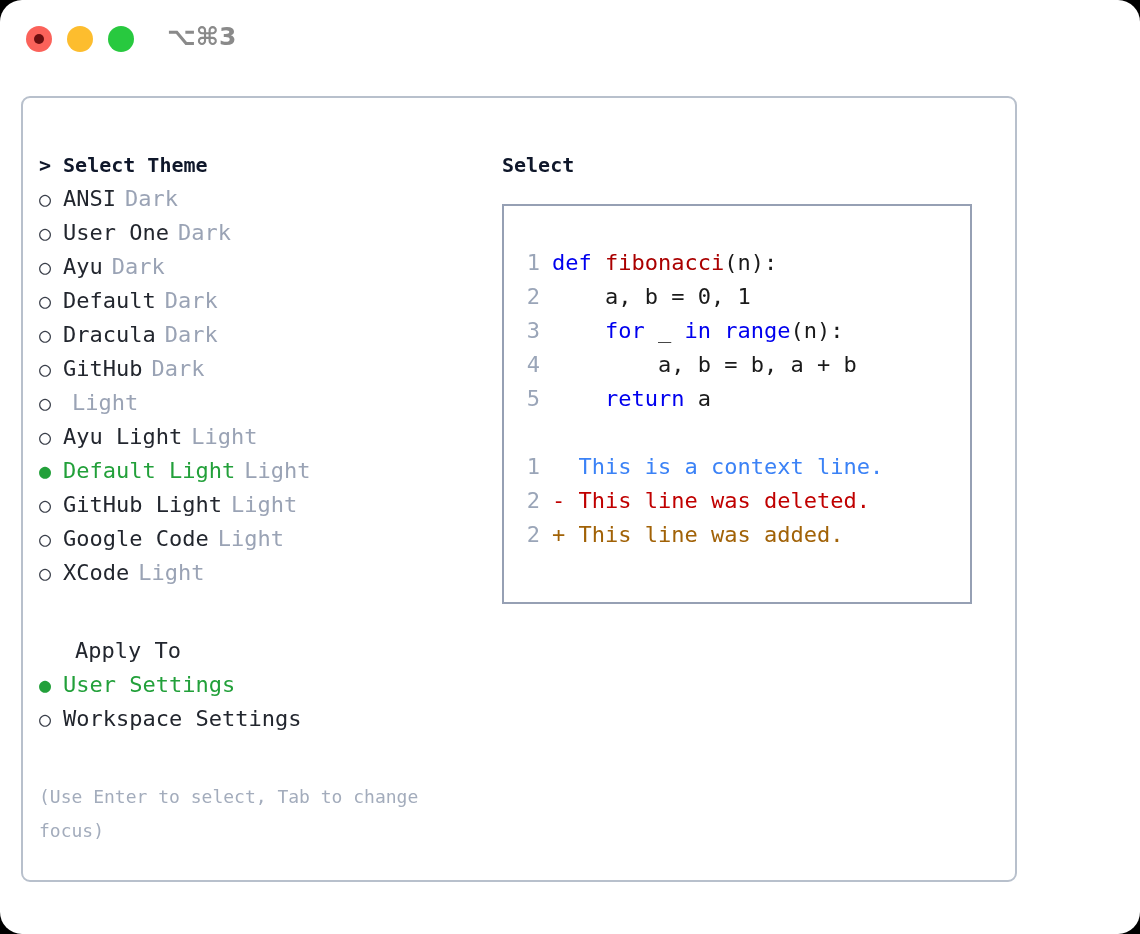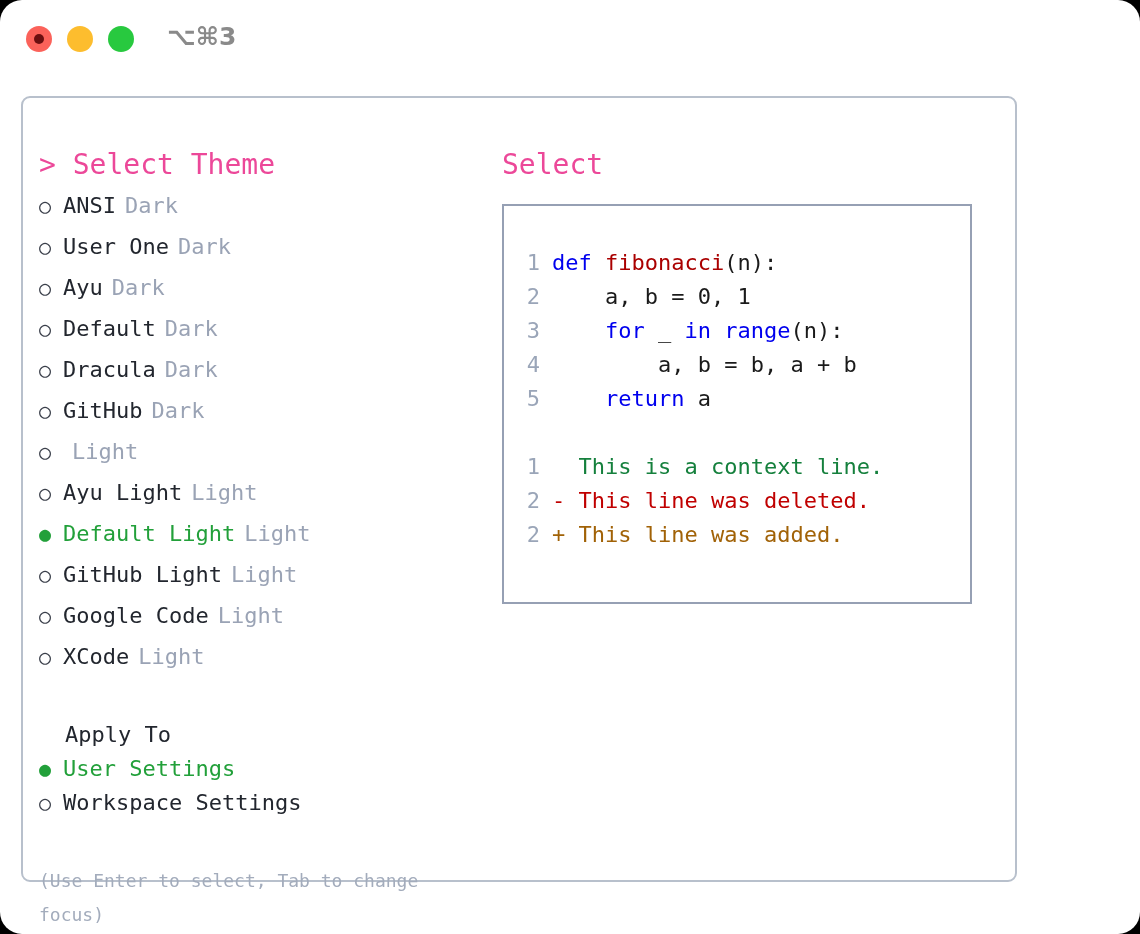--- a/index.html
+++ b/index.html
@@ -86,23 +86,23 @@
   }
 
   
   .left-col {
     position: absolute;
     left: 16px;
     top: 50px;
     width: 450px;
   }
   .panel-title {
-    font-size: 28px;
-    font-weight: normal;
-    color: #ec4899;
+    font-size: 20px;
+    font-weight: bold;
+    color: #0f172a;
     line-height: 34px;
     white-space: pre;
   }
   .theme-list { margin-top: 0px; }
 
   .row {
     display: flex;
     align-items: baseline;
     line-height: 34px;
     font-size: 22px;
@@ -110,27 +110,27 @@
   }
   .bullet {
     width: 24px;
     flex: 0 0 24px;
     font-size: 20px;
     color: #3a3f4a;
   }
   .row.selected .bullet { color: #22a03a; }
   .label { color: #22262e; }
   .row.selected .label { color: #22a03a; }
-  .variant { color: #9aa3b5; margin-left: 9px; margin-top: 7px; }
+  .variant { color: #9aa3b5; margin-left: 9px; }
 
   .apply-heading {
     font-size: 22px;
     color: #22262e;
     line-height: 34px;
-    margin-left: 26px;
+    margin-left: 36px;
     margin-top: 44px;
     white-space: pre;
   }
 
   .hint {
     margin-top: 44px;
     font-size: 18px;
     line-height: 34px;
     color: #a3acbc;
     width: 400px;
@@ -165,21 +165,21 @@
   .lnum {
     display: inline-block;
     width: 24px;
     text-align: right;
     color: #9aa5b8;
     margin-right: 12px;
   }
   .tok-kw   { color: #0000ee; }
   .tok-fn   { color: #aa0000; }
   .tok-pl   { color: #1a1a1a; }
-  .tok-ctx  { color: #15803d; }
+  .tok-ctx  { color: #3b82f6; }
   .tok-del  { color: #c00000; }
   .tok-add  { color: #a16207; }
   .spacer { height: 34px; }
 </style>
 </head>
 <body>
 
 <div class="page">
 
   <div class="titlebar">

